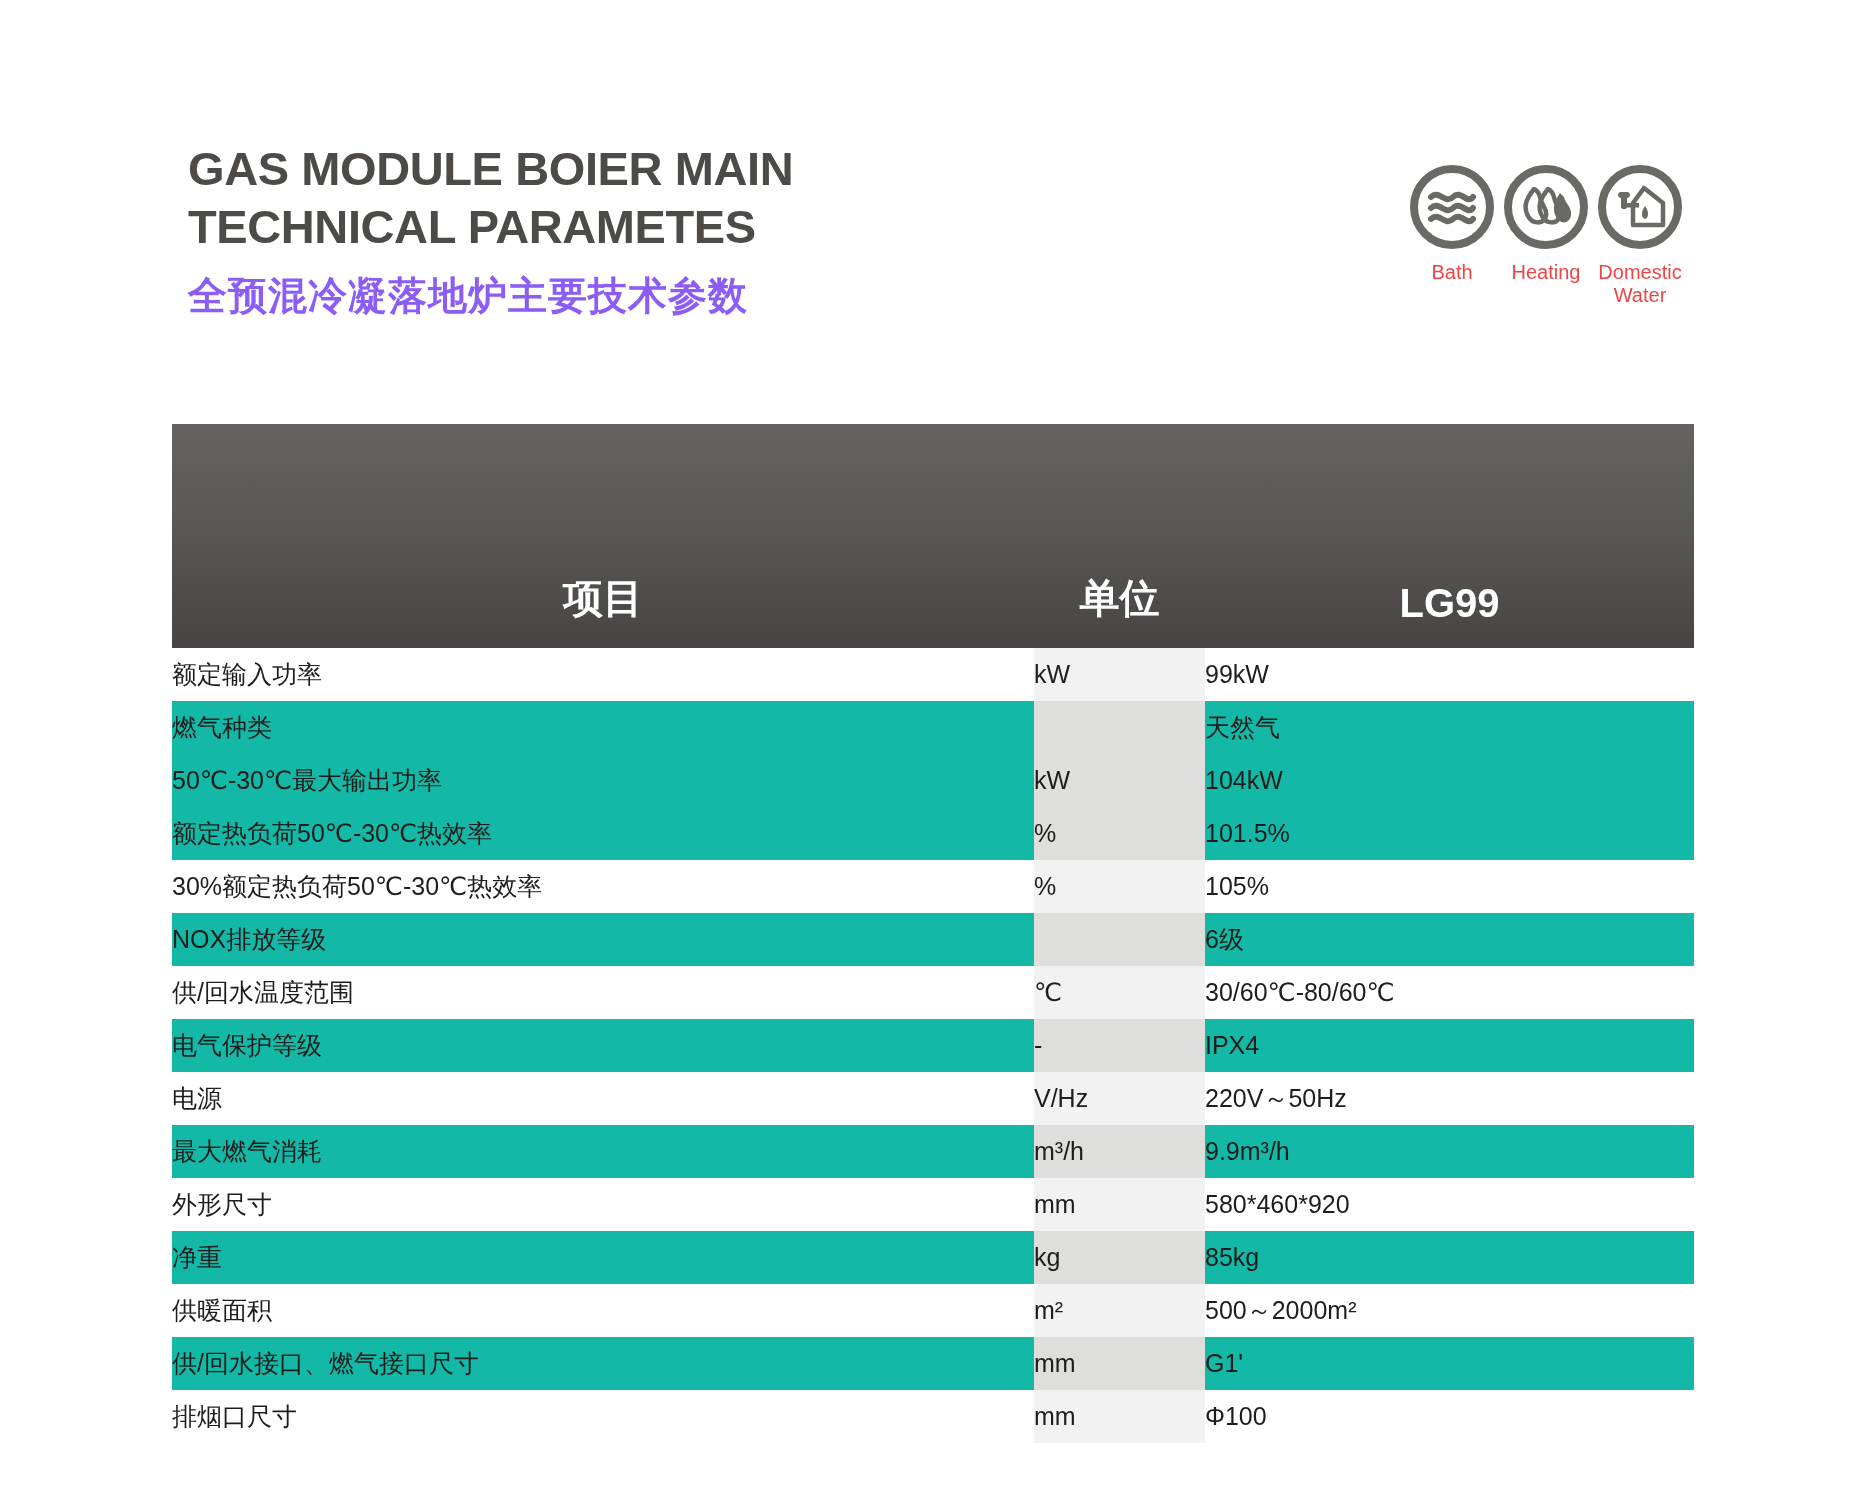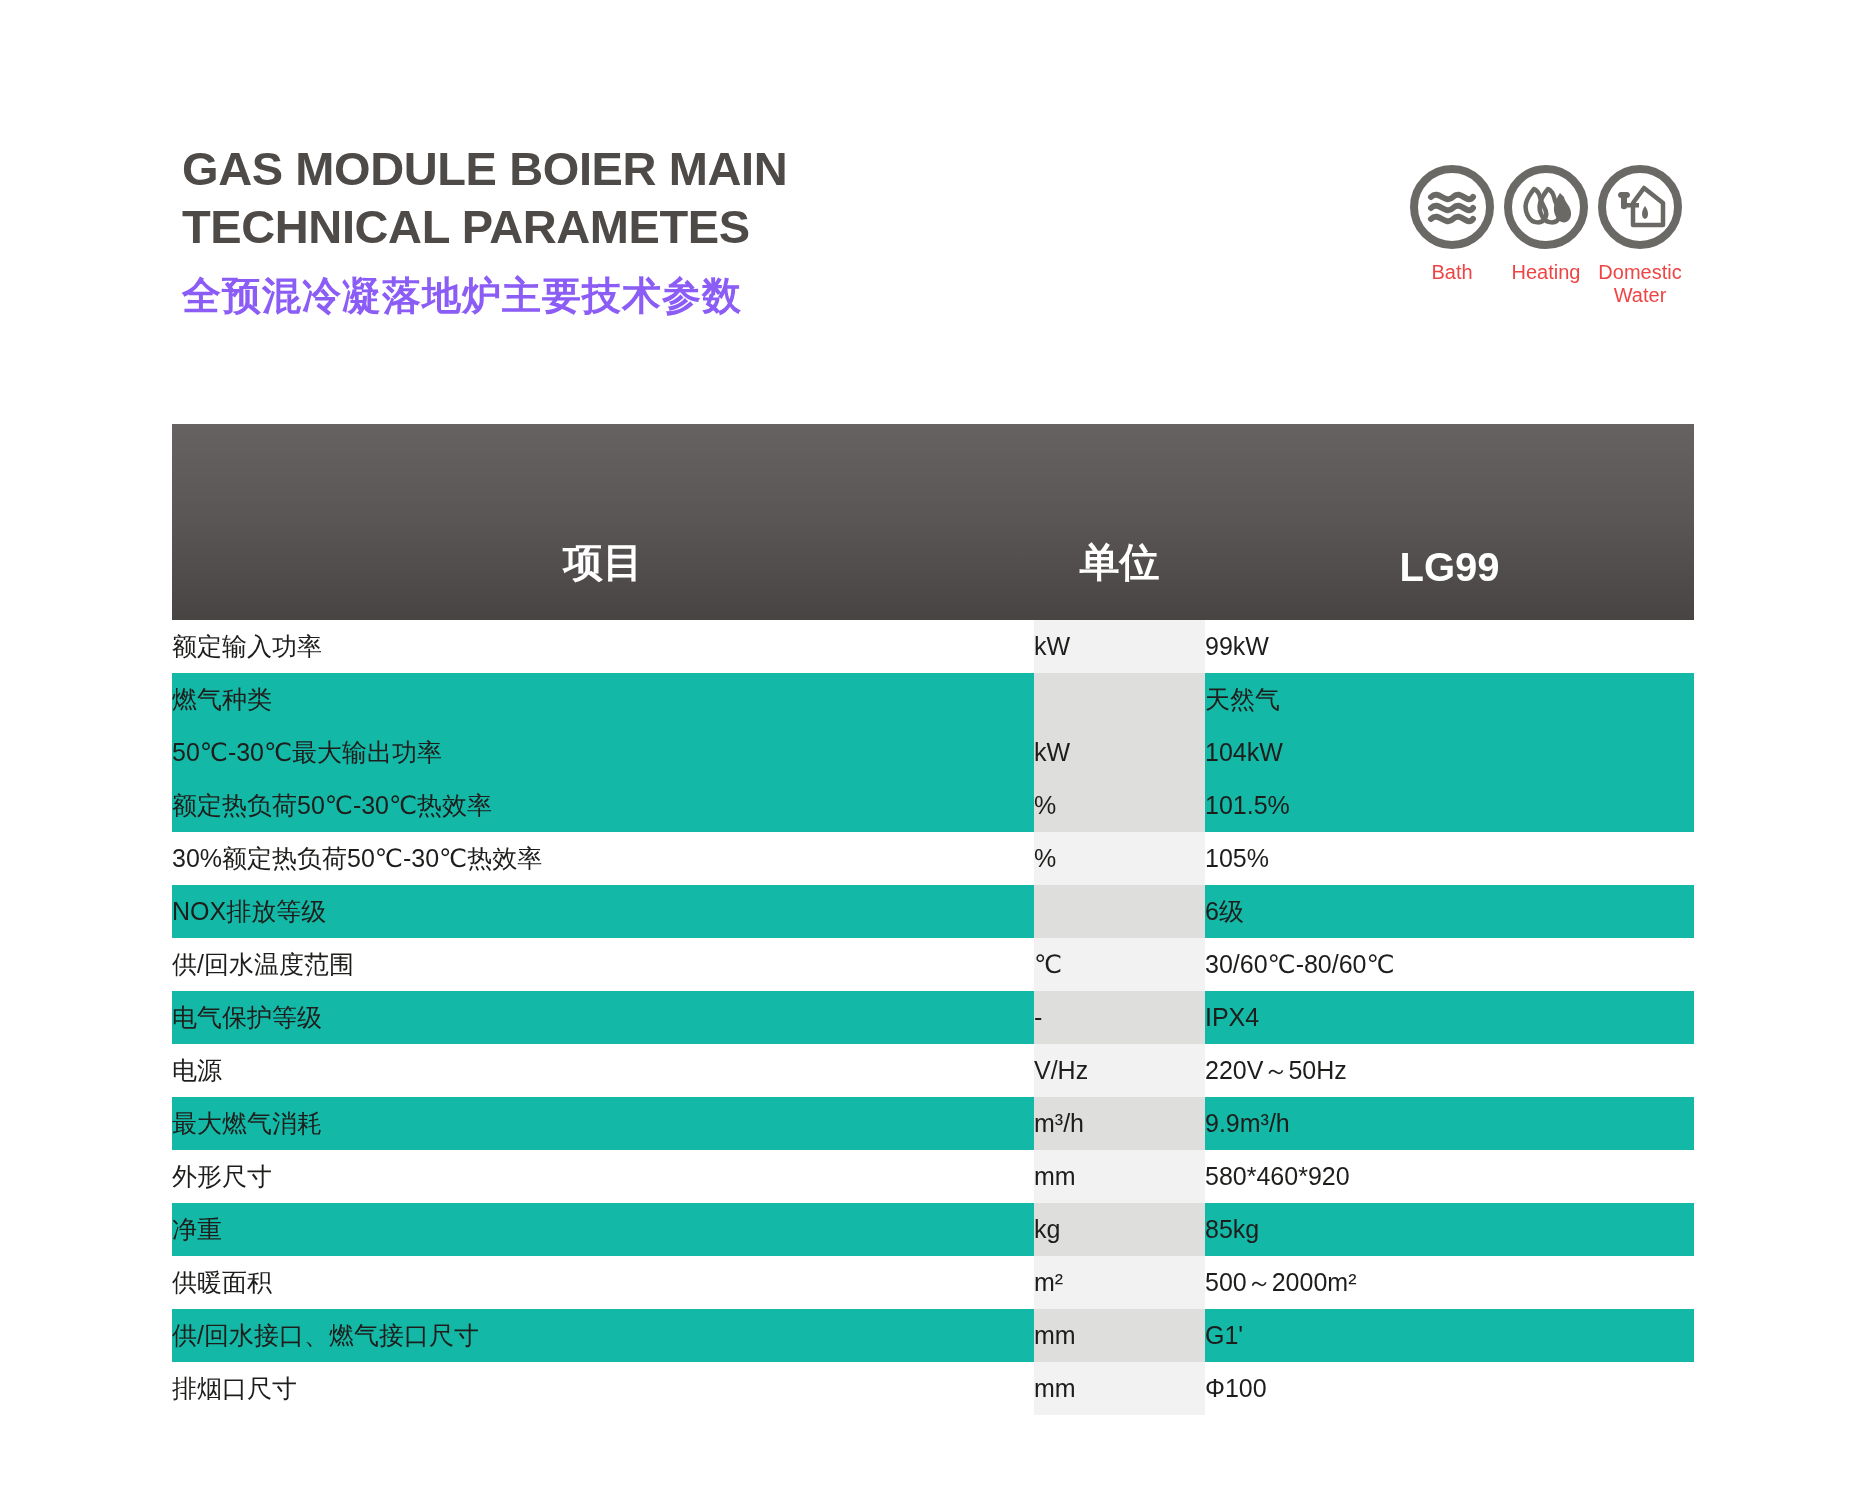--- a/index.html
+++ b/index.html
@@ -18,21 +18,21 @@
   }
 
   
   .header {
     position: absolute;
     left: 172px;
     top: 140px;
     width: 1522px;
     height: 230px;
   }
-  .title-block { position: absolute; left: 10px; top: 0; width: 950px; }
+  .title-block { position: absolute; left: 16px; top: 0; width: 950px; }
   .title-line {
     font-size: 47px;
     font-weight: bold;
     letter-spacing: -0.4px;
     line-height: 58px;
     color: #4d4a48;
     white-space: nowrap;
   }
   .subtitle {
     margin-top: 16px;
@@ -75,23 +75,23 @@
   
   .spec-table {
     position: absolute;
     left: 172px;
     top: 424px;
     width: 1522px;
     border-collapse: collapse;
     table-layout: fixed;
   }
   .spec-table thead th {
-    height: 196px;
+    height: 224px;
     vertical-align: bottom;
-    padding-bottom: 30px;
+    padding-bottom: 22px;
     color: #ffffff;
     font-size: 40px;
     font-weight: bold;
     text-align: center;
     background: linear-gradient(180deg, #656261 0%, #5a5756 45%, #4e4b4a 80%, #474443 100%);
   }
   .spec-table tbody td {
     height: 53px;
     font-size: 25px;
     color: #1d1d1b;

